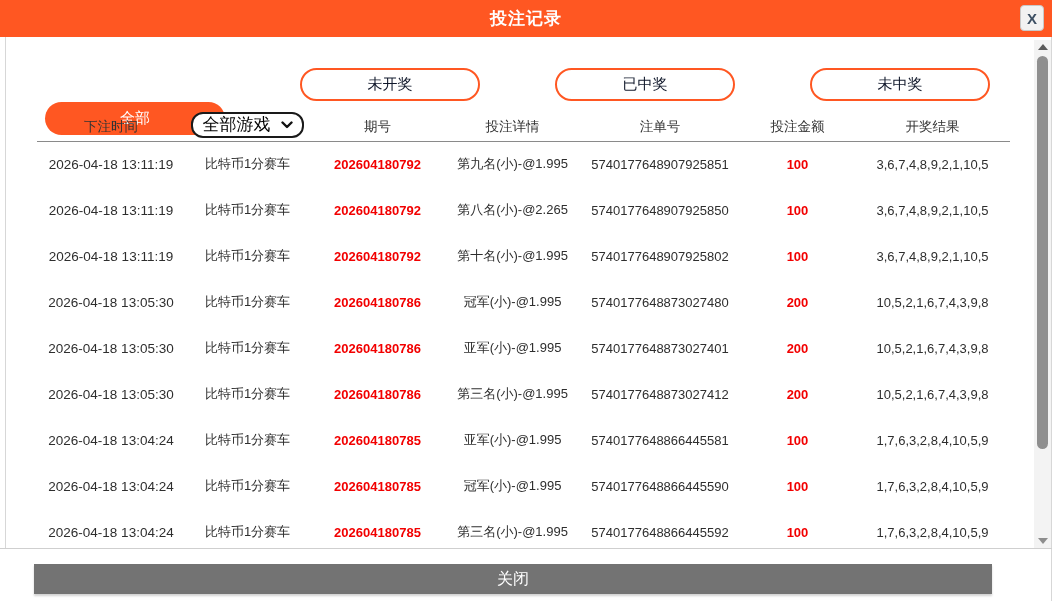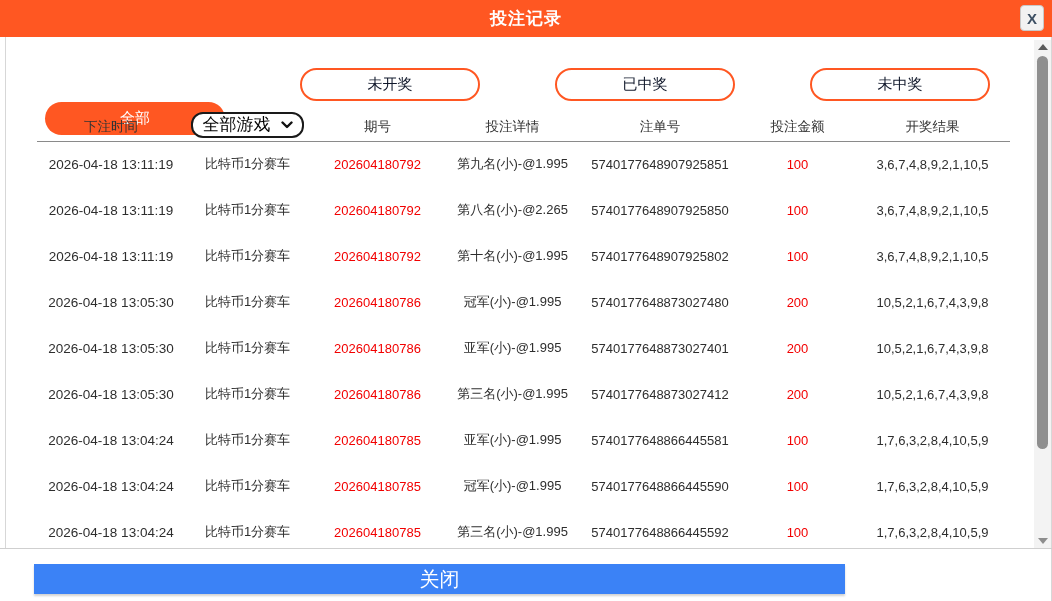--- a/index.html
+++ b/index.html
@@ -33,39 +33,39 @@
   .game-select{width:113px;height:26px;margin:0 auto;background:#fff;border:2px solid #1a1a1a;
     border-radius:12px;display:flex;align-items:center;justify-content:center;gap:8px;
     font-size:17px;color:#000;cursor:pointer;box-sizing:border-box;position:relative;top:-2px;}
   .game-select svg{margin-left:2px;}
 
   .tbody{position:absolute;left:37px;top:141px;width:973px;height:406px;overflow:hidden;}
   .row{height:46px;display:grid;grid-template-columns:148px 125px 135px 135px 160px 115px 155px;
     align-items:center;}
   .cell{font-size:13px;color:#2e2e2e;text-align:center;white-space:nowrap;}
   .cell.time{font-size:13.5px;}
-  .cell.red{color:#f20000;}
+  .cell.red{color:#f20000;font-weight:bold;}
 
   
   .scrollbar{position:absolute;left:1034px;top:40px;width:17px;height:508px;background:#f3f3f3;}
   .sb-arrow{position:absolute;left:0;width:17px;height:14px;display:flex;align-items:center;
     justify-content:center;cursor:pointer;}
   .sb-arrow.up{top:0;}
   .sb-arrow.down{bottom:0;}
   .tri-up{width:0;height:0;border-left:5px solid transparent;border-right:5px solid transparent;
     border-bottom:6px solid #5a5a5a;}
   .tri-down{width:0;height:0;border-left:5px solid transparent;border-right:5px solid transparent;
     border-top:6px solid #8d8d8d;}
   .sb-thumb{position:absolute;left:3px;top:16px;width:11px;height:393px;background:#8f8f8f;
     border-radius:6px;cursor:pointer;}
 
   
   .footer-sep{position:absolute;left:0;top:548px;width:1052px;height:1px;background:#cfcfcf;}
-  .close-btn{position:absolute;left:34px;top:564px;width:811px;height:30px;background:#3b82f6;
-    color:#fff;font-size:20px;display:flex;align-items:center;justify-content:center;
+  .close-btn{position:absolute;left:34px;top:564px;width:958px;height:30px;background:#737373;
+    color:#fff;font-size:16px;display:flex;align-items:center;justify-content:center;
     cursor:pointer;box-shadow:0 2px 2px rgba(0,0,0,0.18);}
 </style>
 </head>
 <body>
 
 <div id="stage">
 
   <div class="titlebar">
     <div class="title">投注记录</div>
   </div>

